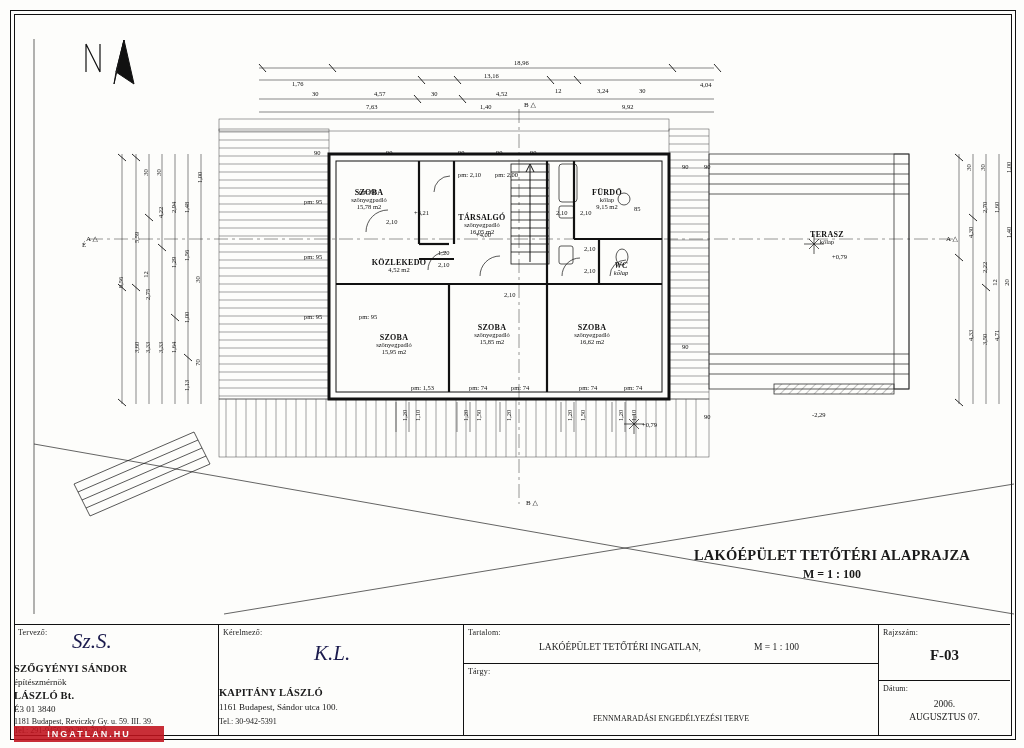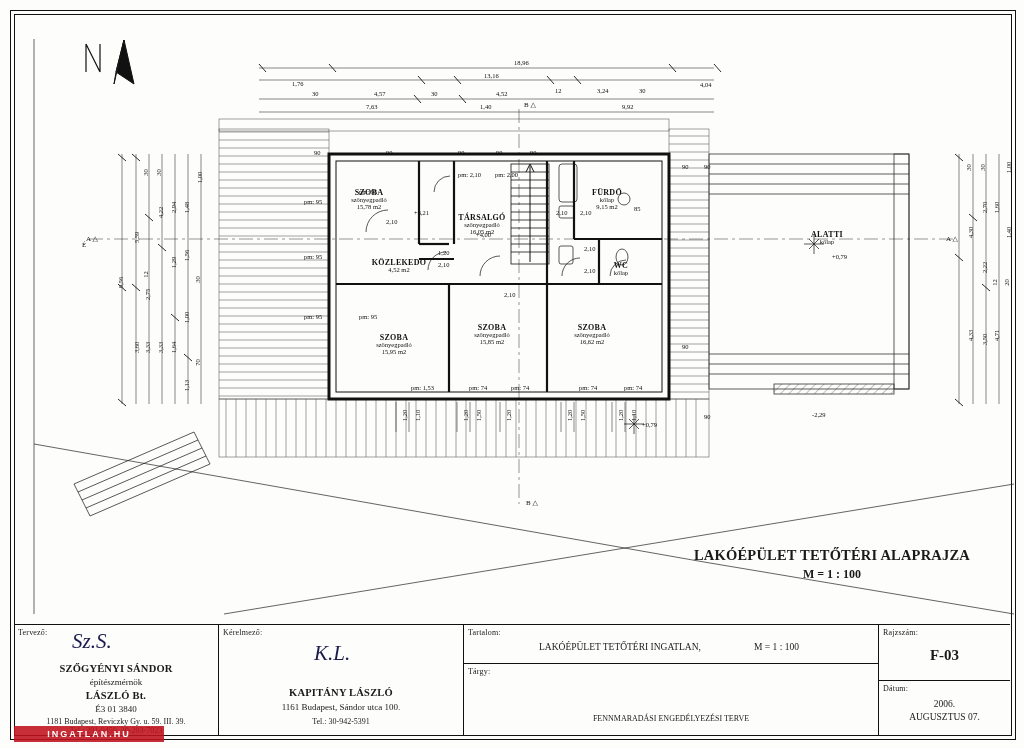--- a/index.html
+++ b/index.html
@@ -35,21 +35,21 @@
   .tb-cell{position:relative;border-right:1.2px solid #111;height:100%;box-sizing:border-box;}
   .tb-cell:last-child{border-right:none;}
   .tb-head{position:absolute;left:4px;top:3px;font-size:8px;letter-spacing:.2px;}
   .c1{width:205px;}
   .c2{width:245px;}
   .c3{width:415px;}
   .c4{width:131px;}
   .c3 .split{position:absolute;left:0;right:0;top:38px;border-top:1.2px solid #111;}
   .c4 .split{position:absolute;left:0;right:0;top:55px;border-top:1.2px solid #111;}
 
-  .sig{position:absolute;left:0;right:0;text-align:center;}
+  .sig{position:absolute;left:0;right:0;}
   .nm-b{font-size:10.5px;font-weight:bold;letter-spacing:.2px;}
   .nm-s{font-size:9px;}
   .nm-xs{font-size:8px;}
   .hand{font-family:"Liberation Serif",serif;font-style:italic;font-size:21px;color:#1b1b4d;}
 
   .tb-text{position:absolute;font-size:8.5px;}
   .rajz{position:absolute;left:0;right:0;top:16px;text-align:center;font-size:15px;font-weight:bold;font-family:"Liberation Serif",serif;}
   .datum{position:absolute;left:0;right:0;top:70px;text-align:center;font-size:9.5px;}
 
   
@@ -381,41 +381,41 @@
         </div>
         <div class="lbl room" style="left: 438px; top: 200px; width: 60px;">
           <div class="nm">TÁRSALGÓ</div>
           <div class="fl">szőnyegpadló</div>
           <div class="ar">16,05 m2</div>
         </div>
         <div class="lbl room" style="left: 355px; top: 245px; width: 60px;">
           <div class="nm">KÖZLEKEDŐ</div>
           <div class="ar">4,52 m2</div>
         </div>
-        <div class="lbl room" style="left: 577px; top: 248px; width: 60px;">
+        <div class="lbl room" style="left: 577px; top: 248px; width: 60px; font-style: italic;">
           <div class="nm">WC</div>
           <div class="fl">kőlap</div>
         </div>
         <div class="lbl room" style="left: 350px; top: 320px; width: 60px;">
           <div class="nm">SZOBA</div>
           <div class="fl">szőnyegpadló</div>
           <div class="ar">15,95 m2</div>
         </div>
         <div class="lbl room" style="left: 448px; top: 310px; width: 60px;">
           <div class="nm">SZOBA</div>
           <div class="fl">szőnyegpadló</div>
           <div class="ar">15,85 m2</div>
         </div>
         <div class="lbl room" style="left: 548px; top: 310px; width: 60px;">
           <div class="nm">SZOBA</div>
           <div class="fl">szőnyegpadló</div>
           <div class="ar">16,62 m2</div>
         </div>
         <div class="lbl room" style="left: 783px; top: 217px; width: 60px;">
-          <div class="nm">ALATTI</div>
+          <div class="nm">TERASZ</div>
           <div class="fl">kőlap</div>
         </div>
         <div class="lbl tag" style="left: 400px; top: 196px;">+3,21</div>
         <div class="lbl tag" style="left: 462px; top: 218px;">+4,00</div>
         <div class="lbl tag" style="left: 818px; top: 240px;">+0,79</div>
         <div class="lbl tag" style="left: 628px; top: 408px;">+0,79</div>
         <div class="lbl tag" style="left: 798px; top: 398px;">-2,29</div>
         <div class="lbl dim" style="left: 500px; top: 46px;">18,96</div>
         <div class="lbl dim" style="left: 470px; top: 59px;">13,16</div>
         <div class="lbl dim" style="left: 278px; top: 67px;">1,76</div>

